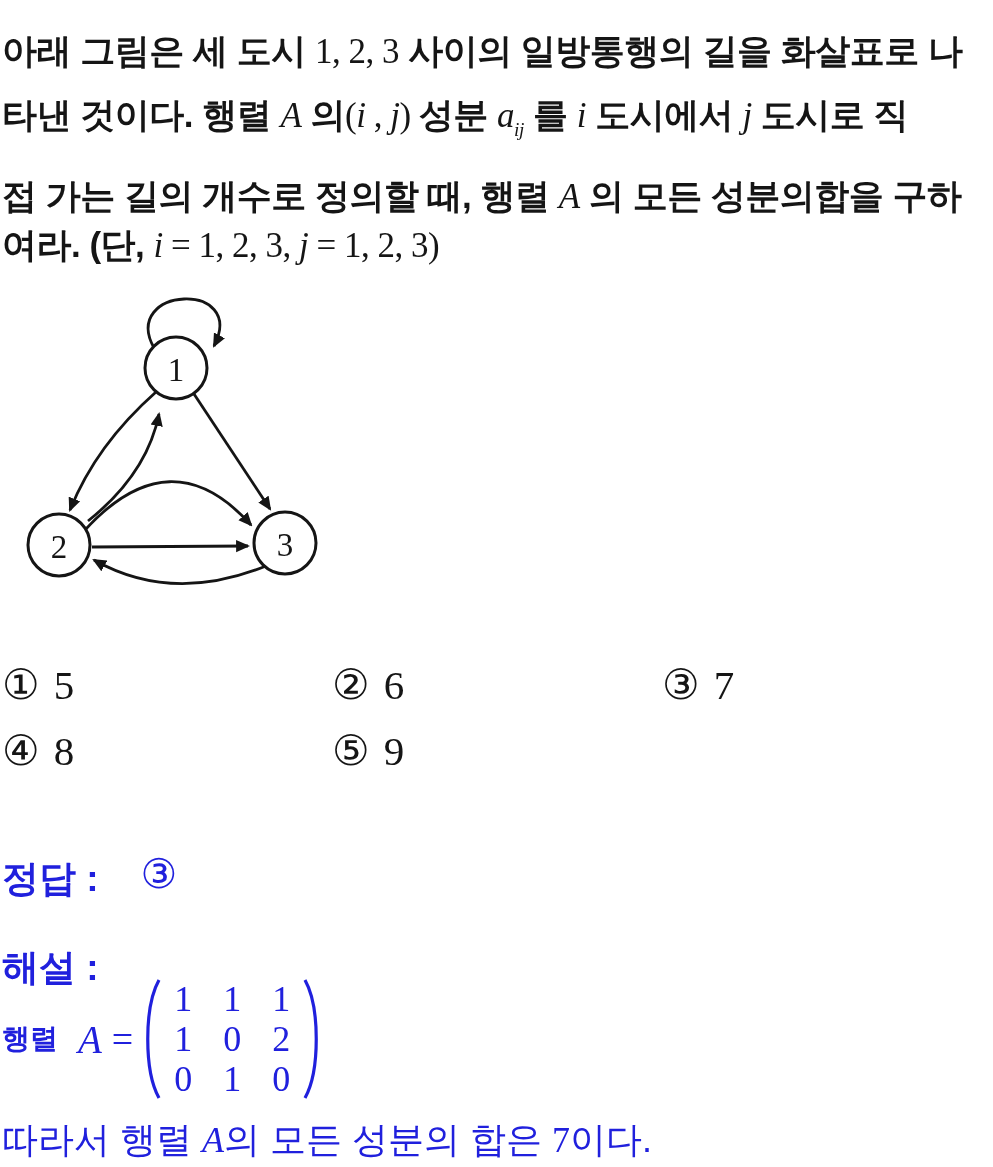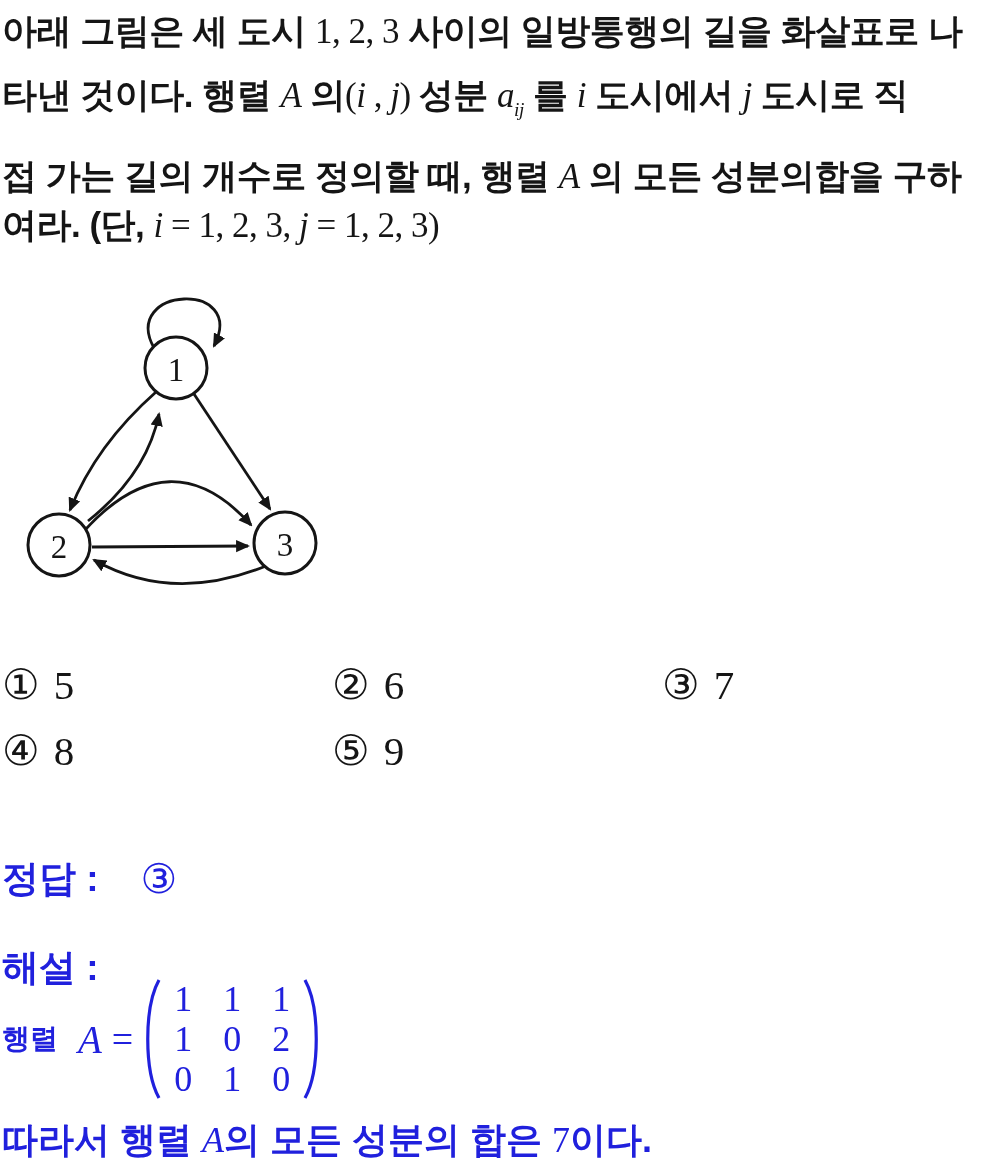--- a/index.html
+++ b/index.html
@@ -3,21 +3,21 @@
 <meta charset="utf-8">
 <style>
   html,body { margin:0; padding:0; }
   body {
     width:993px; height:1167px; background:#ffffff; position:relative;
     overflow:hidden; color:#151515;
     font-family:"Liberation Sans", sans-serif;
   }
 
   
-  .problem-line { position:absolute; left:2px; white-space:nowrap; font-size:35px; line-height:46px; letter-spacing:-0.5px; }
+  .problem-line { position:absolute; left:2px; white-space:nowrap; font-size:35px; line-height:46px; letter-spacing:-0.5px;margin-top:20px; }
   .seg-ko  { font-family:"Liberation Sans", sans-serif; font-weight:700; }
   .seg-rm  { font-family:"Liberation Serif", serif; font-weight:400; }
   .seg-it  { font-family:"Liberation Serif", serif; font-style:italic; font-weight:400; }
   .seg-sub { font-family:Liberation Serif, serif; font-style:italic; font-size:0.55em; vertical-align:-0.45em; }
 
   
   .graph-wrap { position:absolute; left:8px; top:290px; width:400px; height:340px; }
   .graph-wrap svg { display:block; }
 
   
@@ -26,34 +26,34 @@
   .choice .circ { font-family:"DejaVu Sans", sans-serif; font-size:42px; line-height:1; }
   .choice .val  { font-family:"Liberation Serif", serif; font-size:41px; line-height:1; }
   .c1 { left:0px;   top:10px; }
   .c2 { left:330px; top:10px; }
   .c3 { left:660px; top:10px; }
   .c4 { left:0px;   top:76px; }
   .c5 { left:330px; top:76px; }
 
   
   .blue { color:#2020dd; }
-  .answer-line { position:absolute; left:2px; display:flex; align-items:center; white-space:nowrap; }
+  .answer-line { position:absolute; left:2px; display:flex; align-items:flex-start; white-space:nowrap; }
   .ans-label { font-family:"Liberation Sans", sans-serif; font-weight:700; font-size:37px; }
   .ans-circ  { font-family:"DejaVu Sans", sans-serif; font-size:41px; margin-left:42px; line-height:1; }
 
   .matrix-block { position:absolute; left:2px; top:975px; display:flex; align-items:center; }
   .mx-ko  { font-family:"Liberation Sans", sans-serif; font-weight:700; font-size:28px; }
   .mx-var { font-family:"Liberation Serif", serif; font-style:italic; font-size:39px; margin-left:20px; }
   .mx-eq  { font-family:"Liberation Serif", serif; font-size:38px; margin-left:10px; margin-right:6px; }
   .mx-paren { flex:0 0 auto; }
   .mx-grid { display:grid; grid-template-columns:repeat(3, 36px); grid-auto-rows:40px; column-gap:13px; padding:0 2px; }
   .mx-cell { font-family:"Liberation Serif", serif; font-size:36px; display:flex; align-items:center; justify-content:center; }
 
   .conclusion { position:absolute; left:2px; top:1116px; white-space:nowrap; font-size:36px; }
-  .conclusion .seg-ko { font-weight:700; }
+  .conclusion .seg-ko { font-weight:400; }
   .conclusion span { color:#2020dd; }
 </style>
 </head>
 <body>
 
 <div>
   <div class="problem-line" style="top:8px"><span class="seg-ko">아래 그림은 세 도시 </span><span class="seg-rm">1, 2, 3</span><span class="seg-ko"> 사이의 일방통행의 길을 화살표로 나</span></div>
   <div class="problem-line" style="top:72px"><span class="seg-ko">타낸 것이다. 행렬 </span><span class="seg-it">A</span><span class="seg-ko"> 의</span><span class="seg-rm">(</span><span class="seg-it">i</span><span class="seg-rm"> , </span><span class="seg-it">j</span><span class="seg-rm">) </span><span class="seg-ko">성분 </span><span class="seg-it">a</span><span class="seg-sub">ij</span><span class="seg-ko"> 를 </span><span class="seg-it">i</span><span class="seg-ko"> 도시에서 </span><span class="seg-it">j</span><span class="seg-ko"> 도시로 직</span></div>
   <div class="problem-line" style="top:153px"><span class="seg-ko">접 가는 길의 개수로 정의할 때, 행렬 </span><span class="seg-it">A</span><span class="seg-ko"> 의 모든 성분의합을 구하</span></div>
   <div class="problem-line" style="top:202px"><span class="seg-ko">여라. (단, </span><span class="seg-it">i</span><span class="seg-rm"> = 1, 2, 3, </span><span class="seg-it">j</span><span class="seg-rm"> = 1, 2, 3)</span></div>

